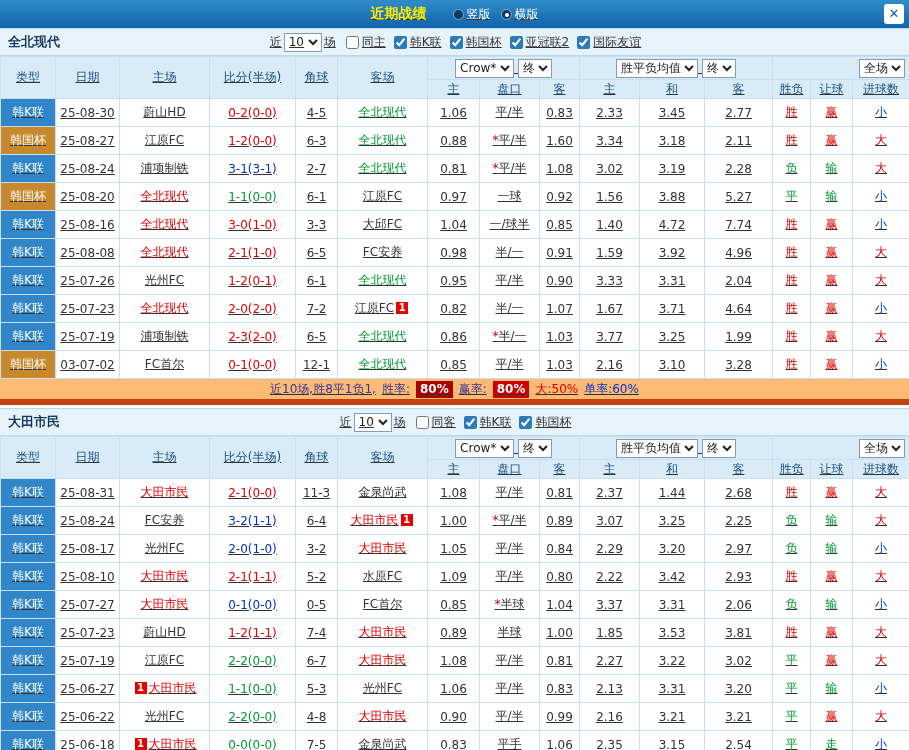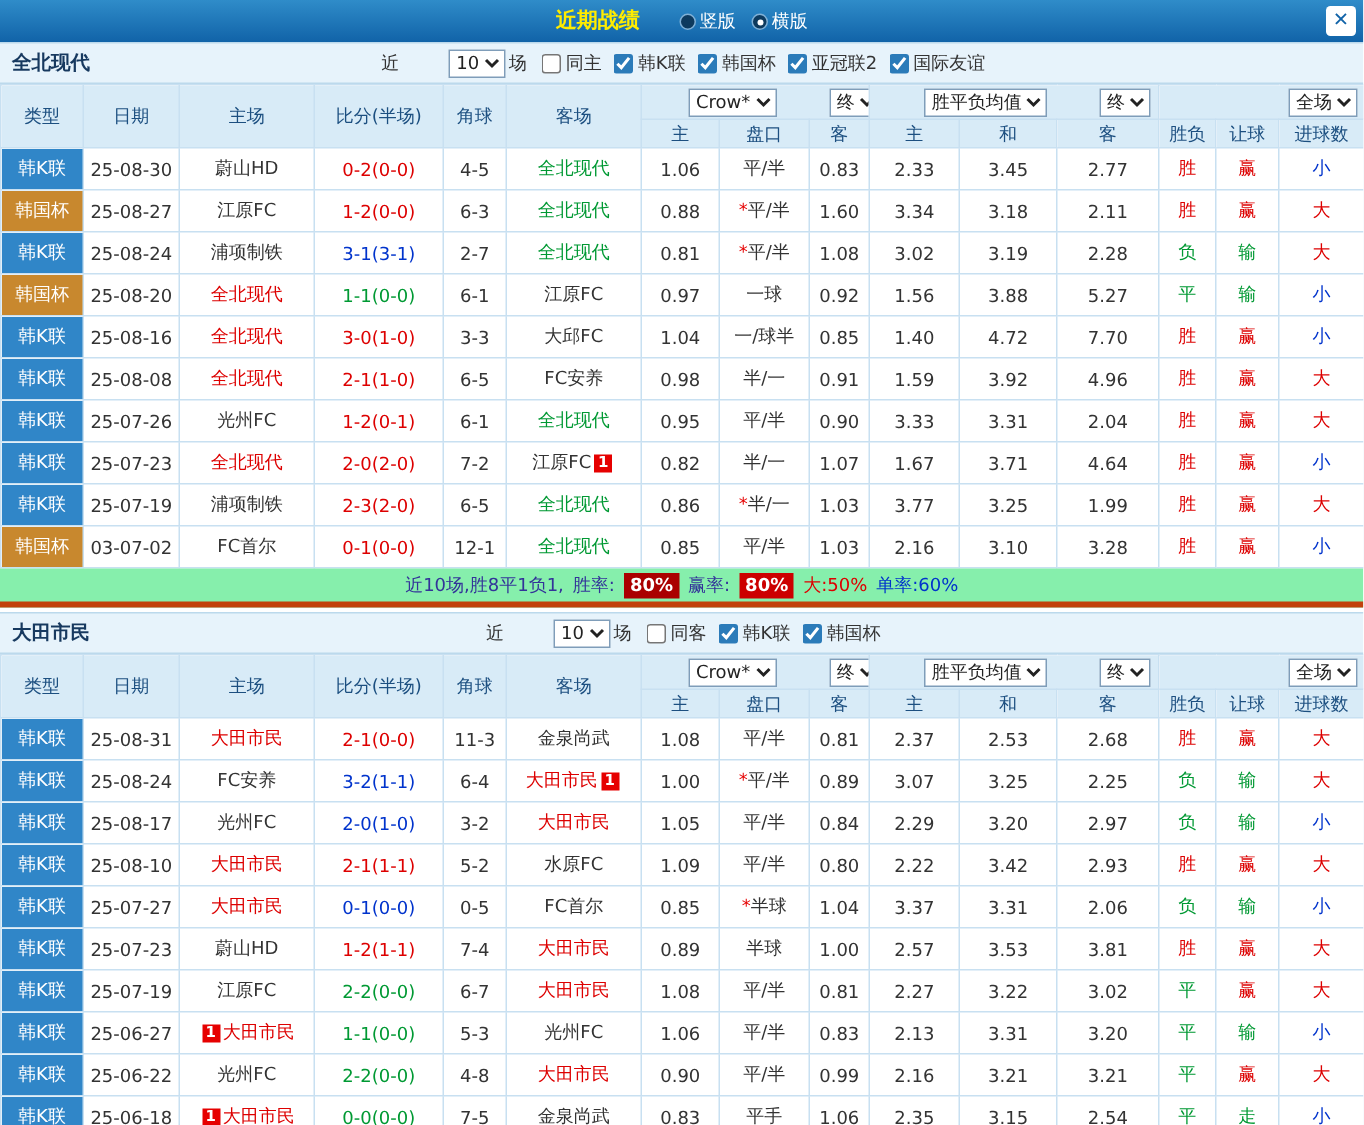--- a/index.html
+++ b/index.html
@@ -1,33 +1,33 @@
 <!DOCTYPE html>
 <html><head>
 <meta charset="utf-8">
 <style>
   * { box-sizing: border-box; margin: 0; padding: 0; }
   html,body { width: 909px; background:#fff; }
   body { font-family: "DejaVu Sans", "Liberation Sans", sans-serif; font-size: 12px; color:#333; }
-  .app { width:909px; height:750px; overflow:hidden; background:#fff; }
+  .app { width:909px; height:750px; overflow:hidden; background:#fff;text-decoration:underline; }
 
   
   .titlebar { height:28px; background:linear-gradient(#2f8cc9,#1163a8); display:flex; align-items:center; justify-content:center; position:relative; }
   .titlebar .title { color:#ffec00; font-weight:bold; font-size:14px; margin-right:16px; }
   .radio { width:11px; height:11px; border-radius:50%; background:#0d3a5e; border:1px solid #7fb0d6; display:inline-block; position:relative; margin:0 3px 0 10px; vertical-align:-1px; cursor:pointer; }
   .radio.sel::after { content:""; position:absolute; left:3px; top:3px; width:4px; height:4px; background:#fff; border-radius:50%; }
   .radio-label { color:#fff; cursor:pointer; }
   .close-btn { position:absolute; right:5px; top:4px; width:20px; height:20px; background:#fff; border-radius:3px; color:#1163a8; font-weight:bold; text-align:center; line-height:20px; font-size:13px; cursor:pointer; }
 
   
   .section-bar { height:28px; background:#e7f3fb; border-top:1px solid #bcd9ec; border-bottom:1px solid #bcd9ec; position:relative; display:flex; align-items:center; justify-content:center; }
   .team-name { position:absolute; left:8px; font-weight:bold; color:#17395f; font-size:13px; }
   .filters { display:flex; align-items:center; }
   .filters > span { margin:0 2px; }
-  select { font-size:12px; height:19px; border:1px solid #7f9db9; background:#fff; font-family:inherit; color:#222;margin-left:31px; }
+  select { font-size:12px; height:19px; border:1px solid #7f9db9; background:#fff; font-family:inherit; color:#222; }
   .chk { display:inline-flex; align-items:center; cursor:pointer; }
   .chk input { width:13px; height:13px; accent-color:#2b7bb9; margin:0 3px 0 8px; }
 
   
   table { border-collapse:collapse; table-layout:fixed; width:909px; text-align:center; }
   th, td { border:1px solid #c8e0f1; overflow:hidden; white-space:nowrap; }
   thead th { background:#d8ebf7; color:#1c4f80; font-weight:normal; }
   tr.selrow th { height:23px; }
   tr.labrow th { height:19px; }
   .scope-th { text-align:right; padding-right:4px; }
@@ -35,21 +35,21 @@
   td.league { color:#fff; }
   td.league.k { background:#3086c8; }
   td.league.cup { background:#c8882e; }
   .t-red { color:#dd0000; }
   .t-green { color:#009933; }
   .t-blue { color:#0033cc; }
   .badge1 { display:inline-block; background:#e60000; color:#fff; font-size:10px; line-height:12px; width:12px; height:12px; margin:0 2px; vertical-align:1px; font-weight:bold; }
   .star { color:#e60000; font-style:normal; }
 
   
-  .summary { height:26px; display:flex; align-items:center; justify-content:center; border-bottom:4px solid #c2410c; background:#86efac; color:#333399; }
+  .summary { height:26px; display:flex; align-items:center; justify-content:center; border-bottom:6px solid #c2410c; background:#fdba74; color:#333399; }
   .summary span { margin:0 3px; }
   .rate-badge { background:#cc0000; color:#fff; padding:0 4px; font-weight:bold; line-height:17px; }
   .rate-badge.dark { background:#aa0000; }
   .gap { height:3px; }
 </style>
 </head>
 <body>
 
 <div class="app">
 
@@ -215,21 +215,21 @@
           <td>25-08-16</td>
           <td><span class="t-red">全北现代</span></td>
           <td class="t-red">3-0(1-0)</td>
           <td>3-3</td>
           <td><span class="">大邱FC</span></td>
           <td>1.04</td>
           <td>一/球半</td>
           <td>0.85</td>
           <td>1.40</td>
           <td>4.72</td>
-          <td>7.70</td>
+          <td>7.74</td>
           <td class="t-red">胜</td>
           <td class="t-red">赢</td>
           <td class="t-blue">小</td>
         </tr>
         <tr>
           <td class="league k">韩K联</td>
           <td>25-08-08</td>
           <td><span class="t-red">全北现代</span></td>
           <td class="t-red">2-1(1-0)</td>
           <td>6-5</td>
@@ -403,21 +403,21 @@
           <td class="league k">韩K联</td>
           <td>25-08-31</td>
           <td><span class="t-red">大田市民</span></td>
           <td class="t-red">2-1(0-0)</td>
           <td>11-3</td>
           <td><span class="">金泉尚武</span></td>
           <td>1.08</td>
           <td>平/半</td>
           <td>0.81</td>
           <td>2.37</td>
-          <td>2.53</td>
+          <td>1.44</td>
           <td>2.68</td>
           <td class="t-red">胜</td>
           <td class="t-red">赢</td>
           <td class="t-red">大</td>
         </tr>
         <tr>
           <td class="league k">韩K联</td>
           <td>25-08-24</td>
           <td><span class="">FC安养</span></td>
           <td class="t-blue">3-2(1-1)</td>
@@ -487,21 +487,21 @@
         <tr>
           <td class="league k">韩K联</td>
           <td>25-07-23</td>
           <td><span class="">蔚山HD</span></td>
           <td class="t-red">1-2(1-1)</td>
           <td>7-4</td>
           <td><span class="t-red">大田市民</span></td>
           <td>0.89</td>
           <td>半球</td>
           <td>1.00</td>
-          <td>2.57</td>
+          <td>1.85</td>
           <td>3.53</td>
           <td>3.81</td>
           <td class="t-red">胜</td>
           <td class="t-red">赢</td>
           <td class="t-red">大</td>
         </tr>
         <tr>
           <td class="league k">韩K联</td>
           <td>25-07-19</td>
           <td><span class="">江原FC</span></td>

